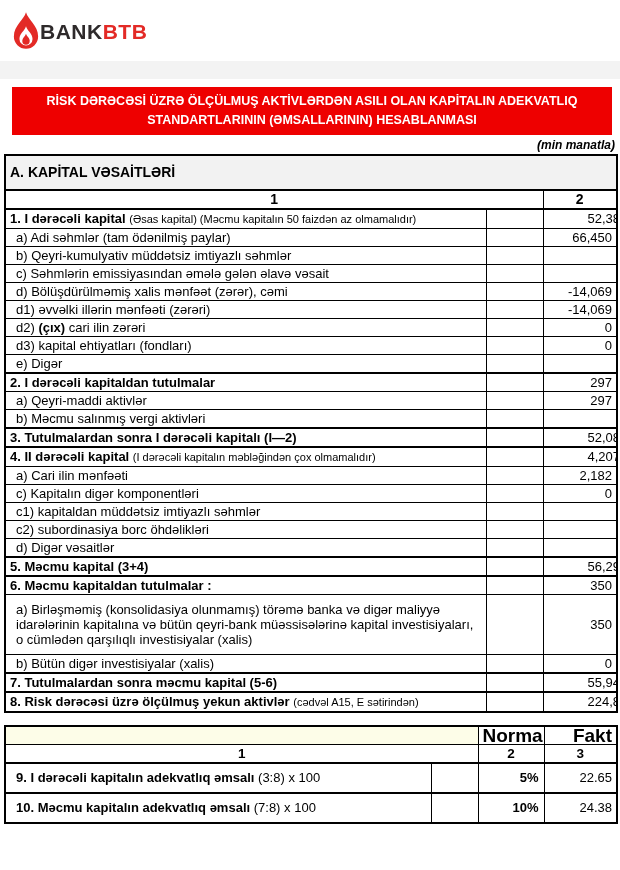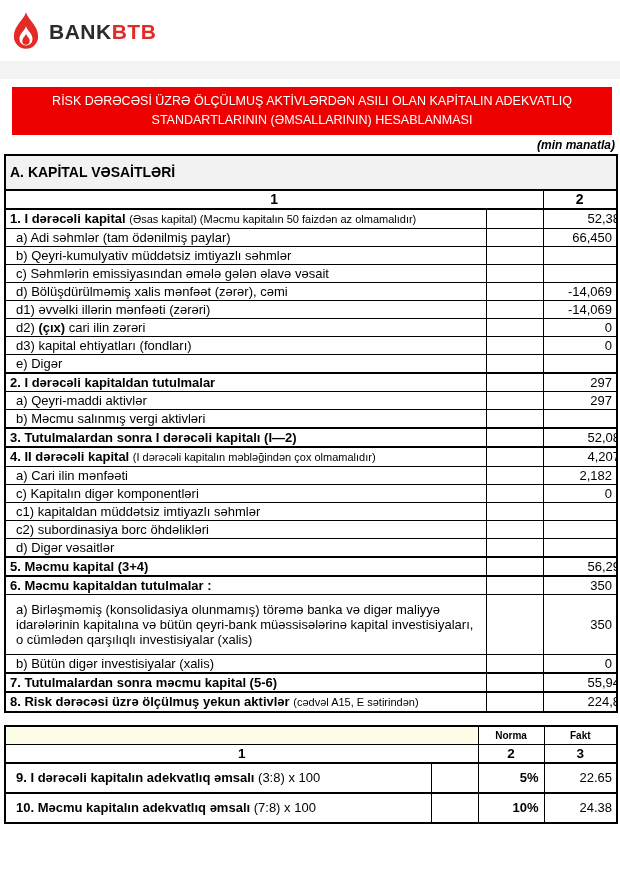--- a/index.html
+++ b/index.html
@@ -10,45 +10,45 @@
     --corner-yellow:#fdfde8;
     --ink:#000;
   }
   *{box-sizing:border-box;}
   html,body{margin:0;padding:0;}
   body{
     width:620px;height:870px;overflow:hidden;background:#fff;
     font-family:"Liberation Sans",sans-serif;color:var(--ink);
   }
   
-  .logo-row{display:flex;align-items:center;gap:9px;margin:10px 0 0 12px;height:42px;}
+  .logo-row{display:flex;align-items:center;margin:10px 0 0 12px;height:42px;}
   .flame{color:var(--brand-red);width:28px;height:40px;display:block;}
   .logo-text{font-size:21px;font-weight:bold;letter-spacing:.5px;color:#2e2a2b;line-height:1;}
   .logo-text .red{color:var(--brand-red);}
   .band{height:18px;background:var(--band-bg);margin-top:9px;width:100%;}
   
   .title-box{
     margin:8px 8px 0 12px;background:var(--title-bg);color:#fff;
-    font-weight:normal;font-size:12.5px;line-height:1.5;text-align:center;padding:5px 4px;
+    font-weight:bold;font-size:12.5px;line-height:1.5;text-align:center;padding:5px 4px;
   }
   .unit-note{text-align:right;font-style:italic;font-weight:bold;font-size:12px;margin:3px 5px 2px 0;}
   
   table{border-collapse:collapse;table-layout:fixed;width:612px;margin-left:4px;border:2px solid #000;}
   td{border:1px solid #000;font-size:13px;padding:1px 4px;vertical-align:middle;line-height:15px;height:16px;overflow:hidden;}
   .atitle{background:var(--atitle-bg);font-weight:bold;font-size:14px;border-bottom:2px solid #000;height:35px;padding-left:4px;}
   tr.colhead td{font-weight:bold;text-align:center;font-size:14px;border-bottom:2px solid #000;height:16px;}
   tr.section td{border-top:2px solid #000;padding-left:44px;}
   td.lbl{padding-left:10px;}
   tr.section td.lbl{padding-left:4px;}
   td.val{text-align:right;padding-right:4px;}
   span.b{font-weight:bold;}
   span.sm{font-weight:normal;font-size:11px;}
   
   .ratios{margin-top:12px;}
-  .ratios tr.head1 td{font-weight:bold;text-align:center;font-size:10px;height:17px;}
+  .ratios tr.head1 td{font-weight:bold;text-align:right;font-size:19px;height:17px;}
   .ratios td.corner{background:var(--corner-yellow);}
   .ratios tr.head2 td{font-weight:bold;text-align:center;font-size:13.5px;border-bottom:2px solid #000;height:17px;}
   .ratios tr.data td{height:30px;border-top:2px solid #000;}
   .ratios td.norma{font-weight:bold;text-align:right;padding-right:5px;}
 </style>
 </head>
 <body>
 
 <div class="logo-row">
   <svg class="flame" viewBox="0 0 30 42" xmlns="http://www.w3.org/2000/svg">

